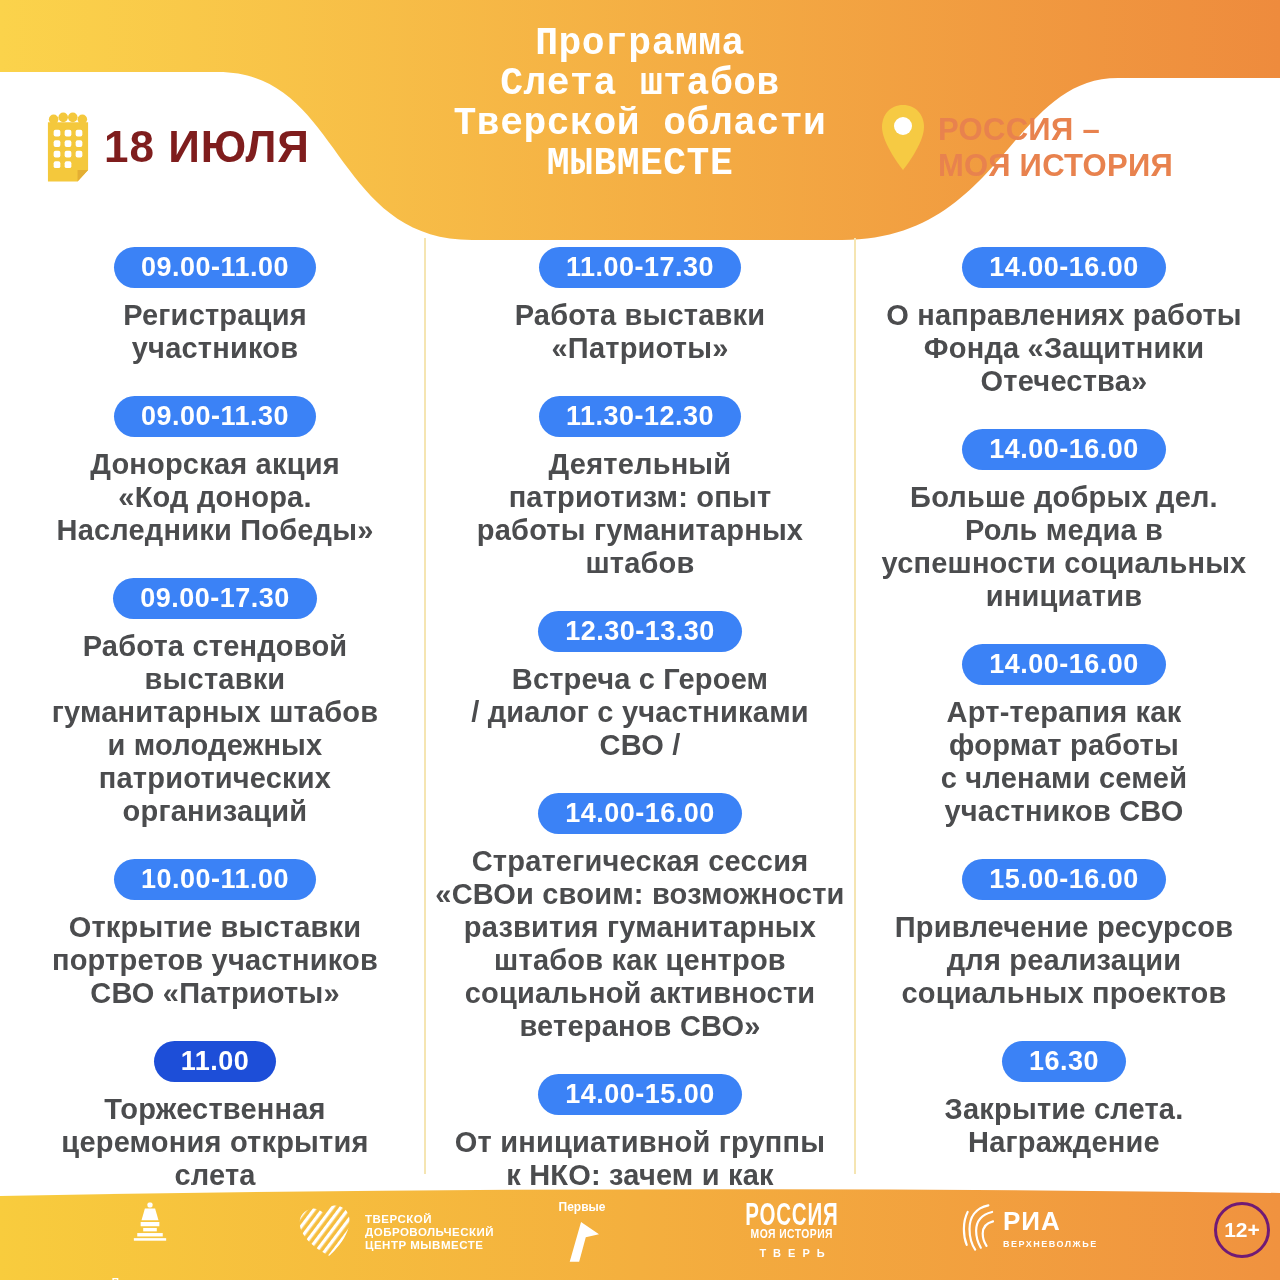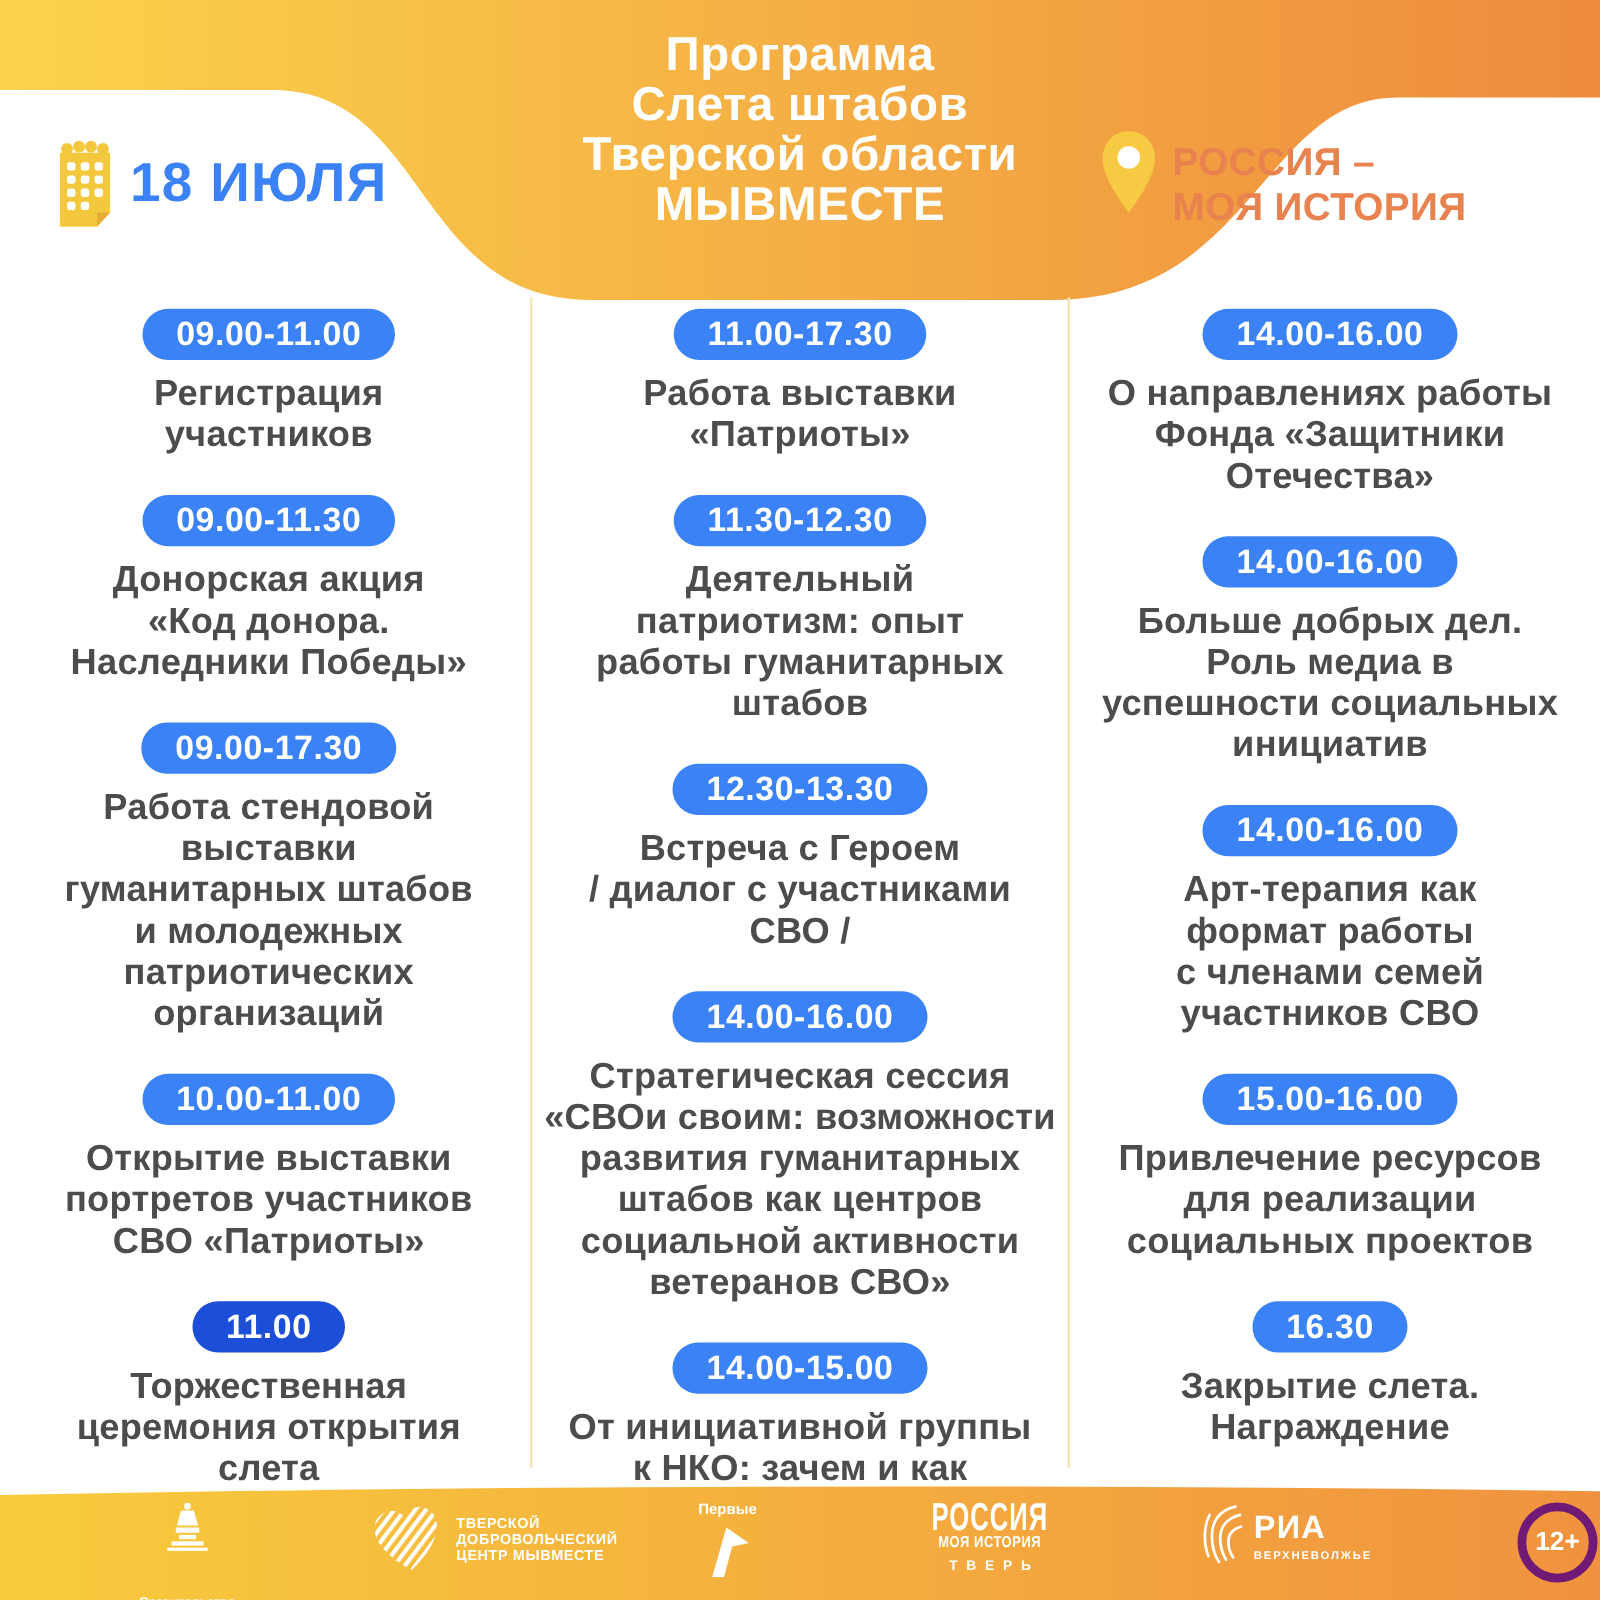--- a/index.html
+++ b/index.html
@@ -5,24 +5,24 @@
   html,body{margin:0;padding:0;background:#ffffff;}
   .poster{
     position:relative;width:1280px;height:1280px;overflow:hidden;background:#ffffff;
     font-family:"Liberation Sans",sans-serif;font-weight:700;
   }
   
   .header-wave{position:absolute;top:0;left:0;}
   .header-title{
     position:absolute;top:24px;left:50%;transform:translateX(-50%);
     width:700px;text-align:center;color:#ffffff;
-    font-size:38px;line-height:40px;letter-spacing:.5px;white-space:pre-line;
+    font-size:38px;line-height:40px;letter-spacing:.5px;white-space:pre-line;font-family:Liberation Mono, monospace;
   }
   .date-block{position:absolute;left:46px;top:110px;display:flex;align-items:center;gap:14px;}
-  .date-label{color:#3b82f6;font-size:44px;letter-spacing:1px;}
+  .date-label{color:#7f1d1d;font-size:44px;letter-spacing:1px;}
   .location-block{position:absolute;left:880px;top:104px;display:flex;align-items:flex-start;gap:12px;}
   .location-label{color:#E8824E;font-size:31px;line-height:36px;white-space:pre-line;margin-top:8px;letter-spacing:.3px;}
   
   .divider{position:absolute;top:238px;width:2px;height:936px;background:#F5E5B2;}
   .divider.d1{left:424px;}
   .divider.d2{left:854px;}
   .col{position:absolute;top:247px;text-align:center;}
   .col.c1{left:23px;width:384px;}
   .col.c2{left:430px;width:420px;}
   .col.c3{left:856px;width:416px;}
@@ -48,21 +48,21 @@
   .logo-pervye .cap{font-size:12px;}
   .logo-rmh{left:744px;top:18px;width:96px;flex-direction:column;gap:2px;text-align:center;}
   .rmh-1{font-size:25px;line-height:24px;letter-spacing:1px;transform:scale(.82,1.25);transform-origin:center;}
   .rmh-2{font-size:11.5px;letter-spacing:.5px;transform:scale(.9,1.1);}
   .rmh-3{font-size:11px;letter-spacing:7px;margin-top:5px;text-indent:7px;}
   .logo-ria{left:962px;top:18px;gap:9px;}
   .ria-main{font-size:26px;line-height:30px;letter-spacing:1px;}
   .ria-sub{font-size:9px;letter-spacing:1.5px;margin-top:3px;}
   .logo-age{left:1214px;top:18px;}
   .age-circle{
-    width:50px;height:50px;border:7px solid #701a75;border-radius:50%;
+    width:50px;height:50px;border:3px solid #701a75;border-radius:50%;
     display:flex;align-items:center;justify-content:center;font-size:21px;text-align:right;
   }
 </style>
 </head>
 <body>
 
 <div class="poster">
 
   <svg class="header-wave" width="1280" height="240" viewBox="0 0 1280 240">
     <defs>

